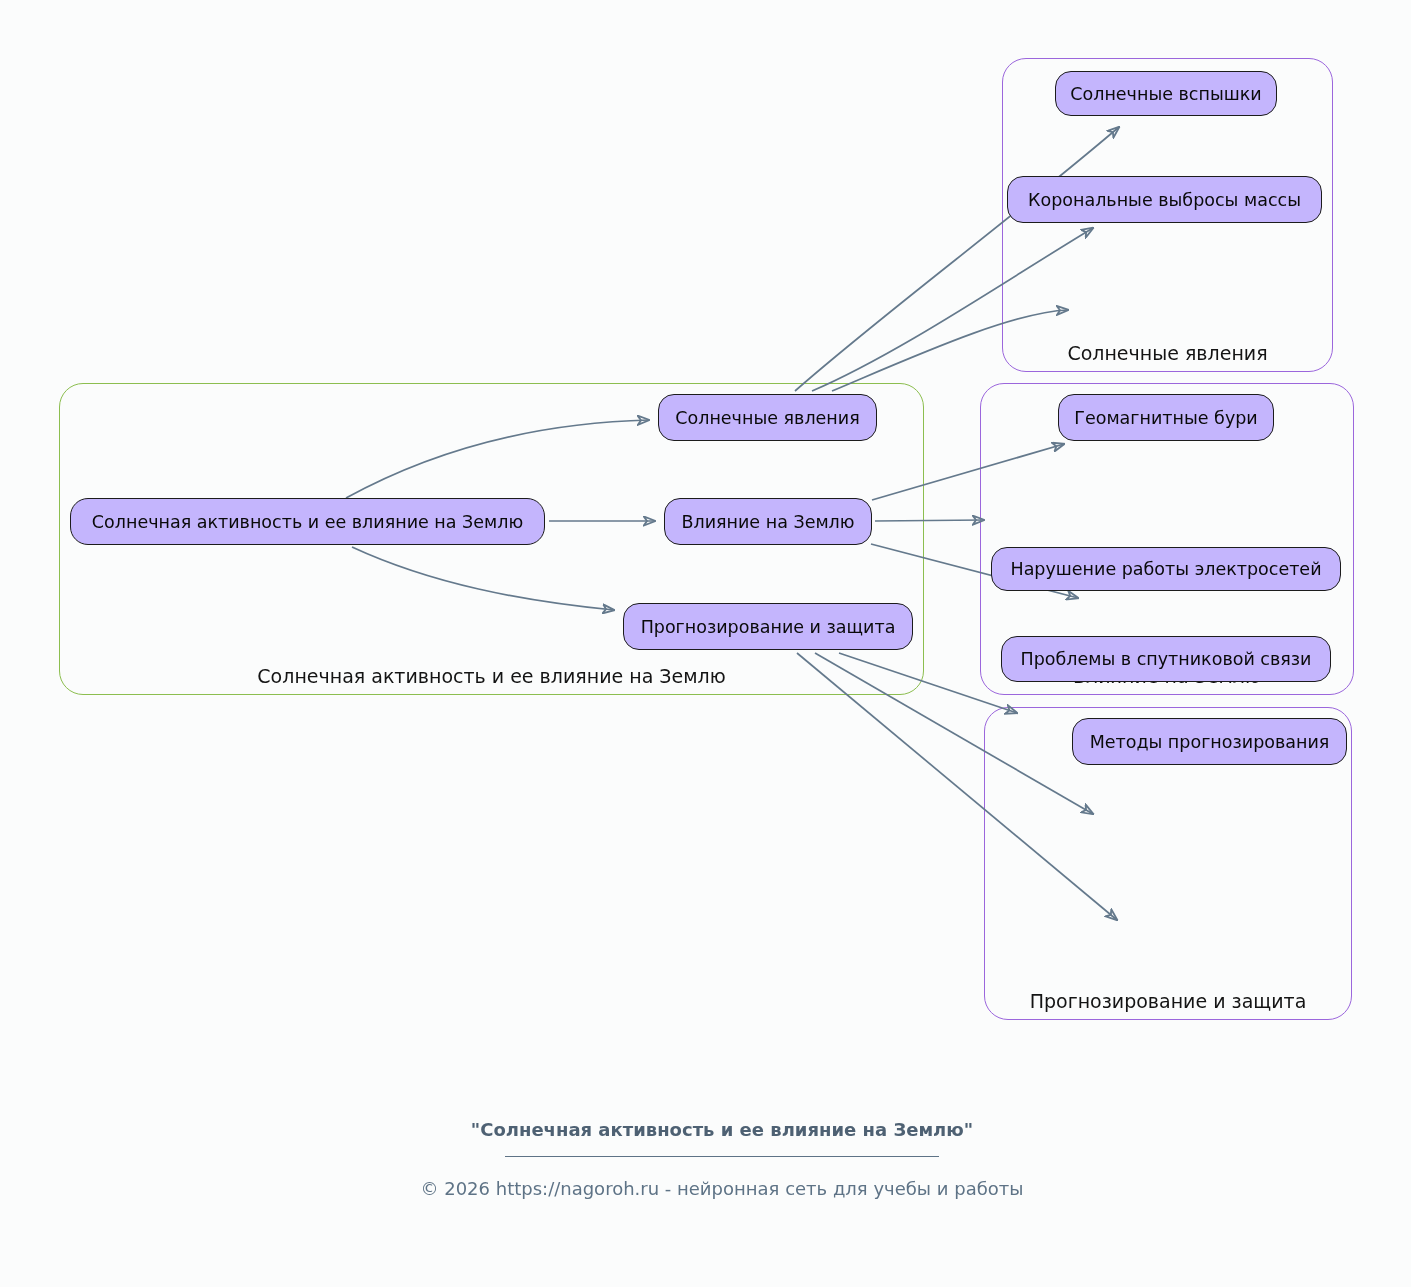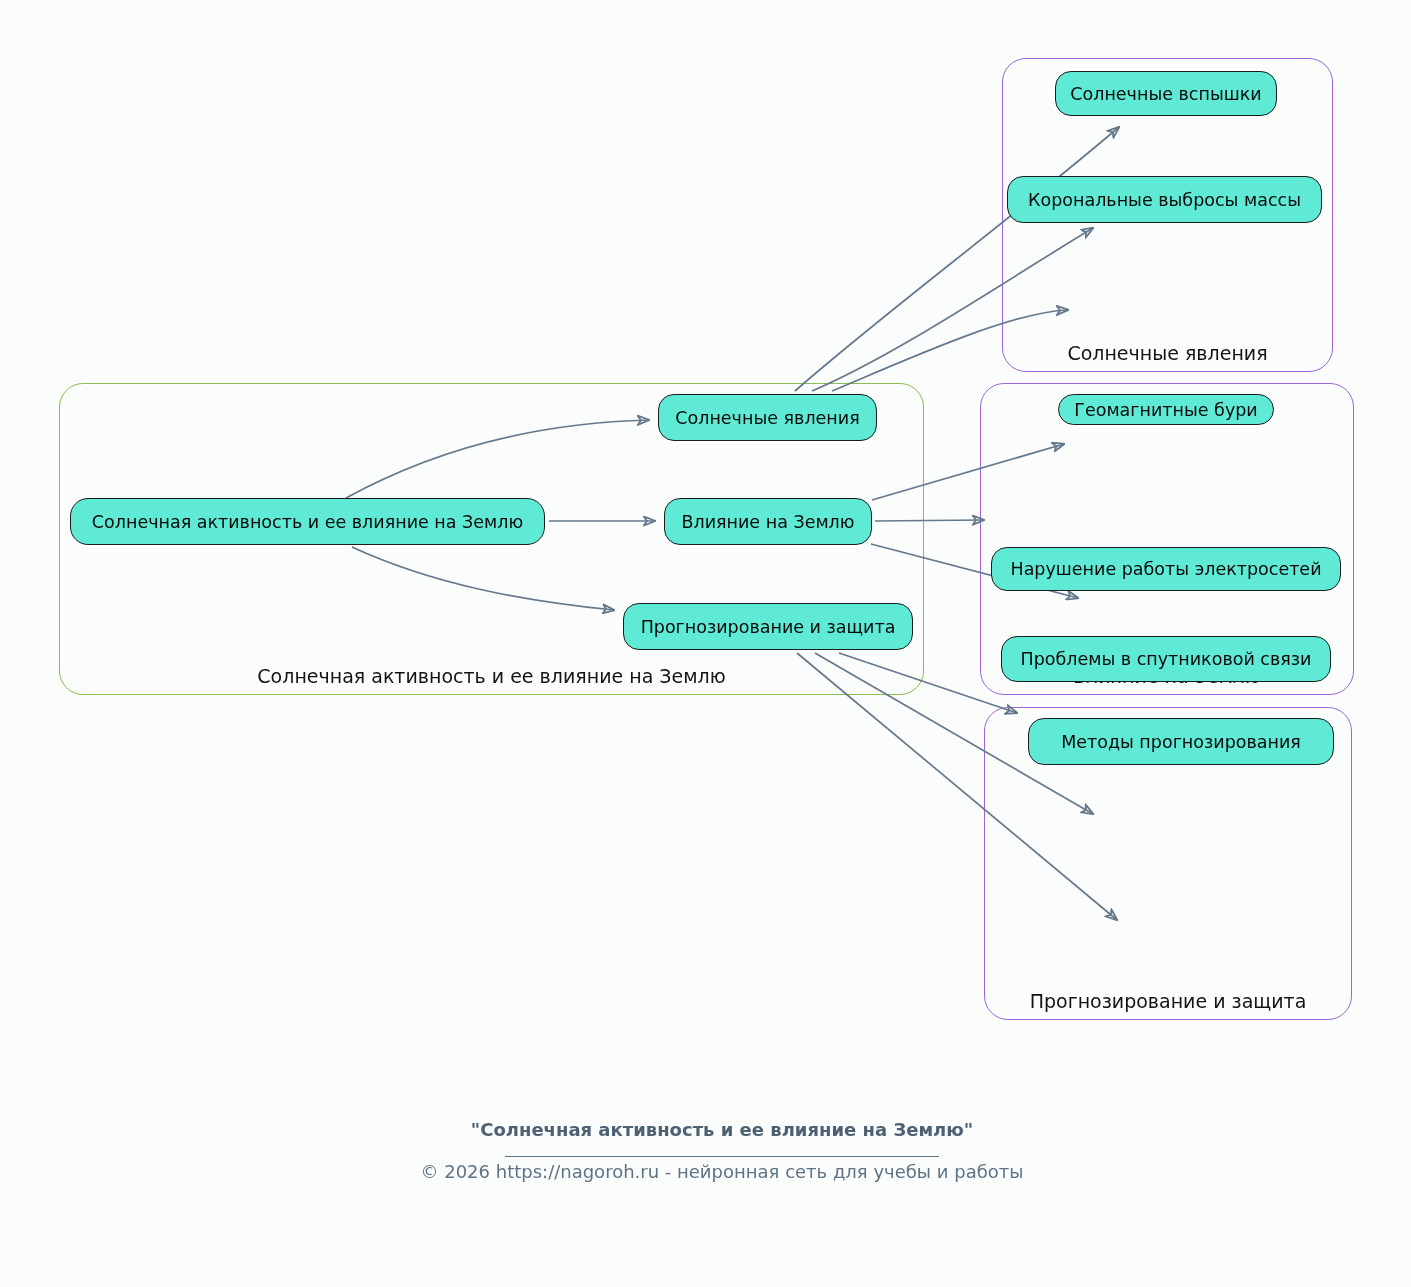--- a/index.html
+++ b/index.html
@@ -13,27 +13,27 @@
   .group.green  { border:1.6px solid #8cbe4f; }
   .group.purple { border:1.6px solid #9b66dc; }
   .group-label {
     position:absolute; left:0; right:0; bottom:7px;
     text-align:center; font-size:19px; color:#141414; white-space:nowrap;
   }
   svg.edges { position:absolute; left:0; top:0; pointer-events:none; }
   svg.edges path { fill:none; stroke:#64798c; stroke-width:1.7; }
   .node {
     position:absolute; display:flex; align-items:center; justify-content:center;
-    background:#5eead4; border:1.6px solid #1c1c1c; border-radius:16px;
+    background:#c4b5fd; border:1.6px solid #1c1c1c; border-radius:16px;
     font-size:17.5px; color:#0a0a0a; white-space:nowrap;
   }
   .footer { position:absolute; top:1118px; left:372px; width:700px; text-align:center; }
   .footer-title { font-weight:bold; font-size:18px; line-height:23px; color:#4e6173; }
   .footer-divider { width:434px; margin:15px auto 0; border-top:1.5px solid #5e7386; height:0; }
-  .footer-copyright { margin-top:4px; font-size:18px; color:#5e7386; }
+  .footer-copyright { margin-top:21px; font-size:18px; color:#5e7386; }
 </style>
 </head>
 <body>
 
 <div class="canvas">
 
   <div class="group green" style="left:59px; top:383px; width:865px; height:312px;">
     <div class="group-label">Солнечная активность и ее влияние на Землю</div>
   </div>
 
@@ -71,25 +71,25 @@
 
   <div class="node" style="left:70px;   top:498px; width:475px; height:47px; border-radius:18px;">Солнечная активность и ее влияние на Землю</div>
 
   <div class="node" style="left:658px;  top:394px; width:219px; height:47px;">Солнечные явления</div>
   <div class="node" style="left:664px;  top:498px; width:208px; height:47px;">Влияние на Землю</div>
   <div class="node" style="left:623px;  top:603px; width:290px; height:47px;">Прогнозирование и защита</div>
 
   <div class="node" style="left:1055px; top:71px;  width:222px; height:45px;">Солнечные вспышки</div>
   <div class="node" style="left:1007px; top:176px; width:315px; height:47px;">Корональные выбросы массы</div>
 
-  <div class="node" style="left:1058px; top:394px; width:216px; height:31px;">Геомагнитные бури</div>
+  <div class="node" style="left:1058px; top:394px; width:216px; height:47px;">Геомагнитные бури</div>
   <div class="node" style="left:991px;  top:499px; width:350px; height:44px;margin-top:48px;">Нарушение работы электросетей</div>
   <div class="node" style="left:1001px; top:636px; width:330px; height:46px;">Проблемы в спутниковой связи</div>
 
-  <div class="node" style="left:1028px; top:718px; width:306px; height:47px;">Методы прогнозирования</div>
+  <div class="node" style="left:1072px; top:718px; width:275px; height:47px;">Методы прогнозирования</div>
 
   <div class="footer">
     <div class="footer-title">"Солнечная активность и ее влияние на Землю"</div>
     <div class="footer-divider"></div>
     <div class="footer-copyright">© 2026 https://nagoroh.ru - нейронная сеть для учебы и работы</div>
   </div>
 
 </div>
 
 </body></html>

